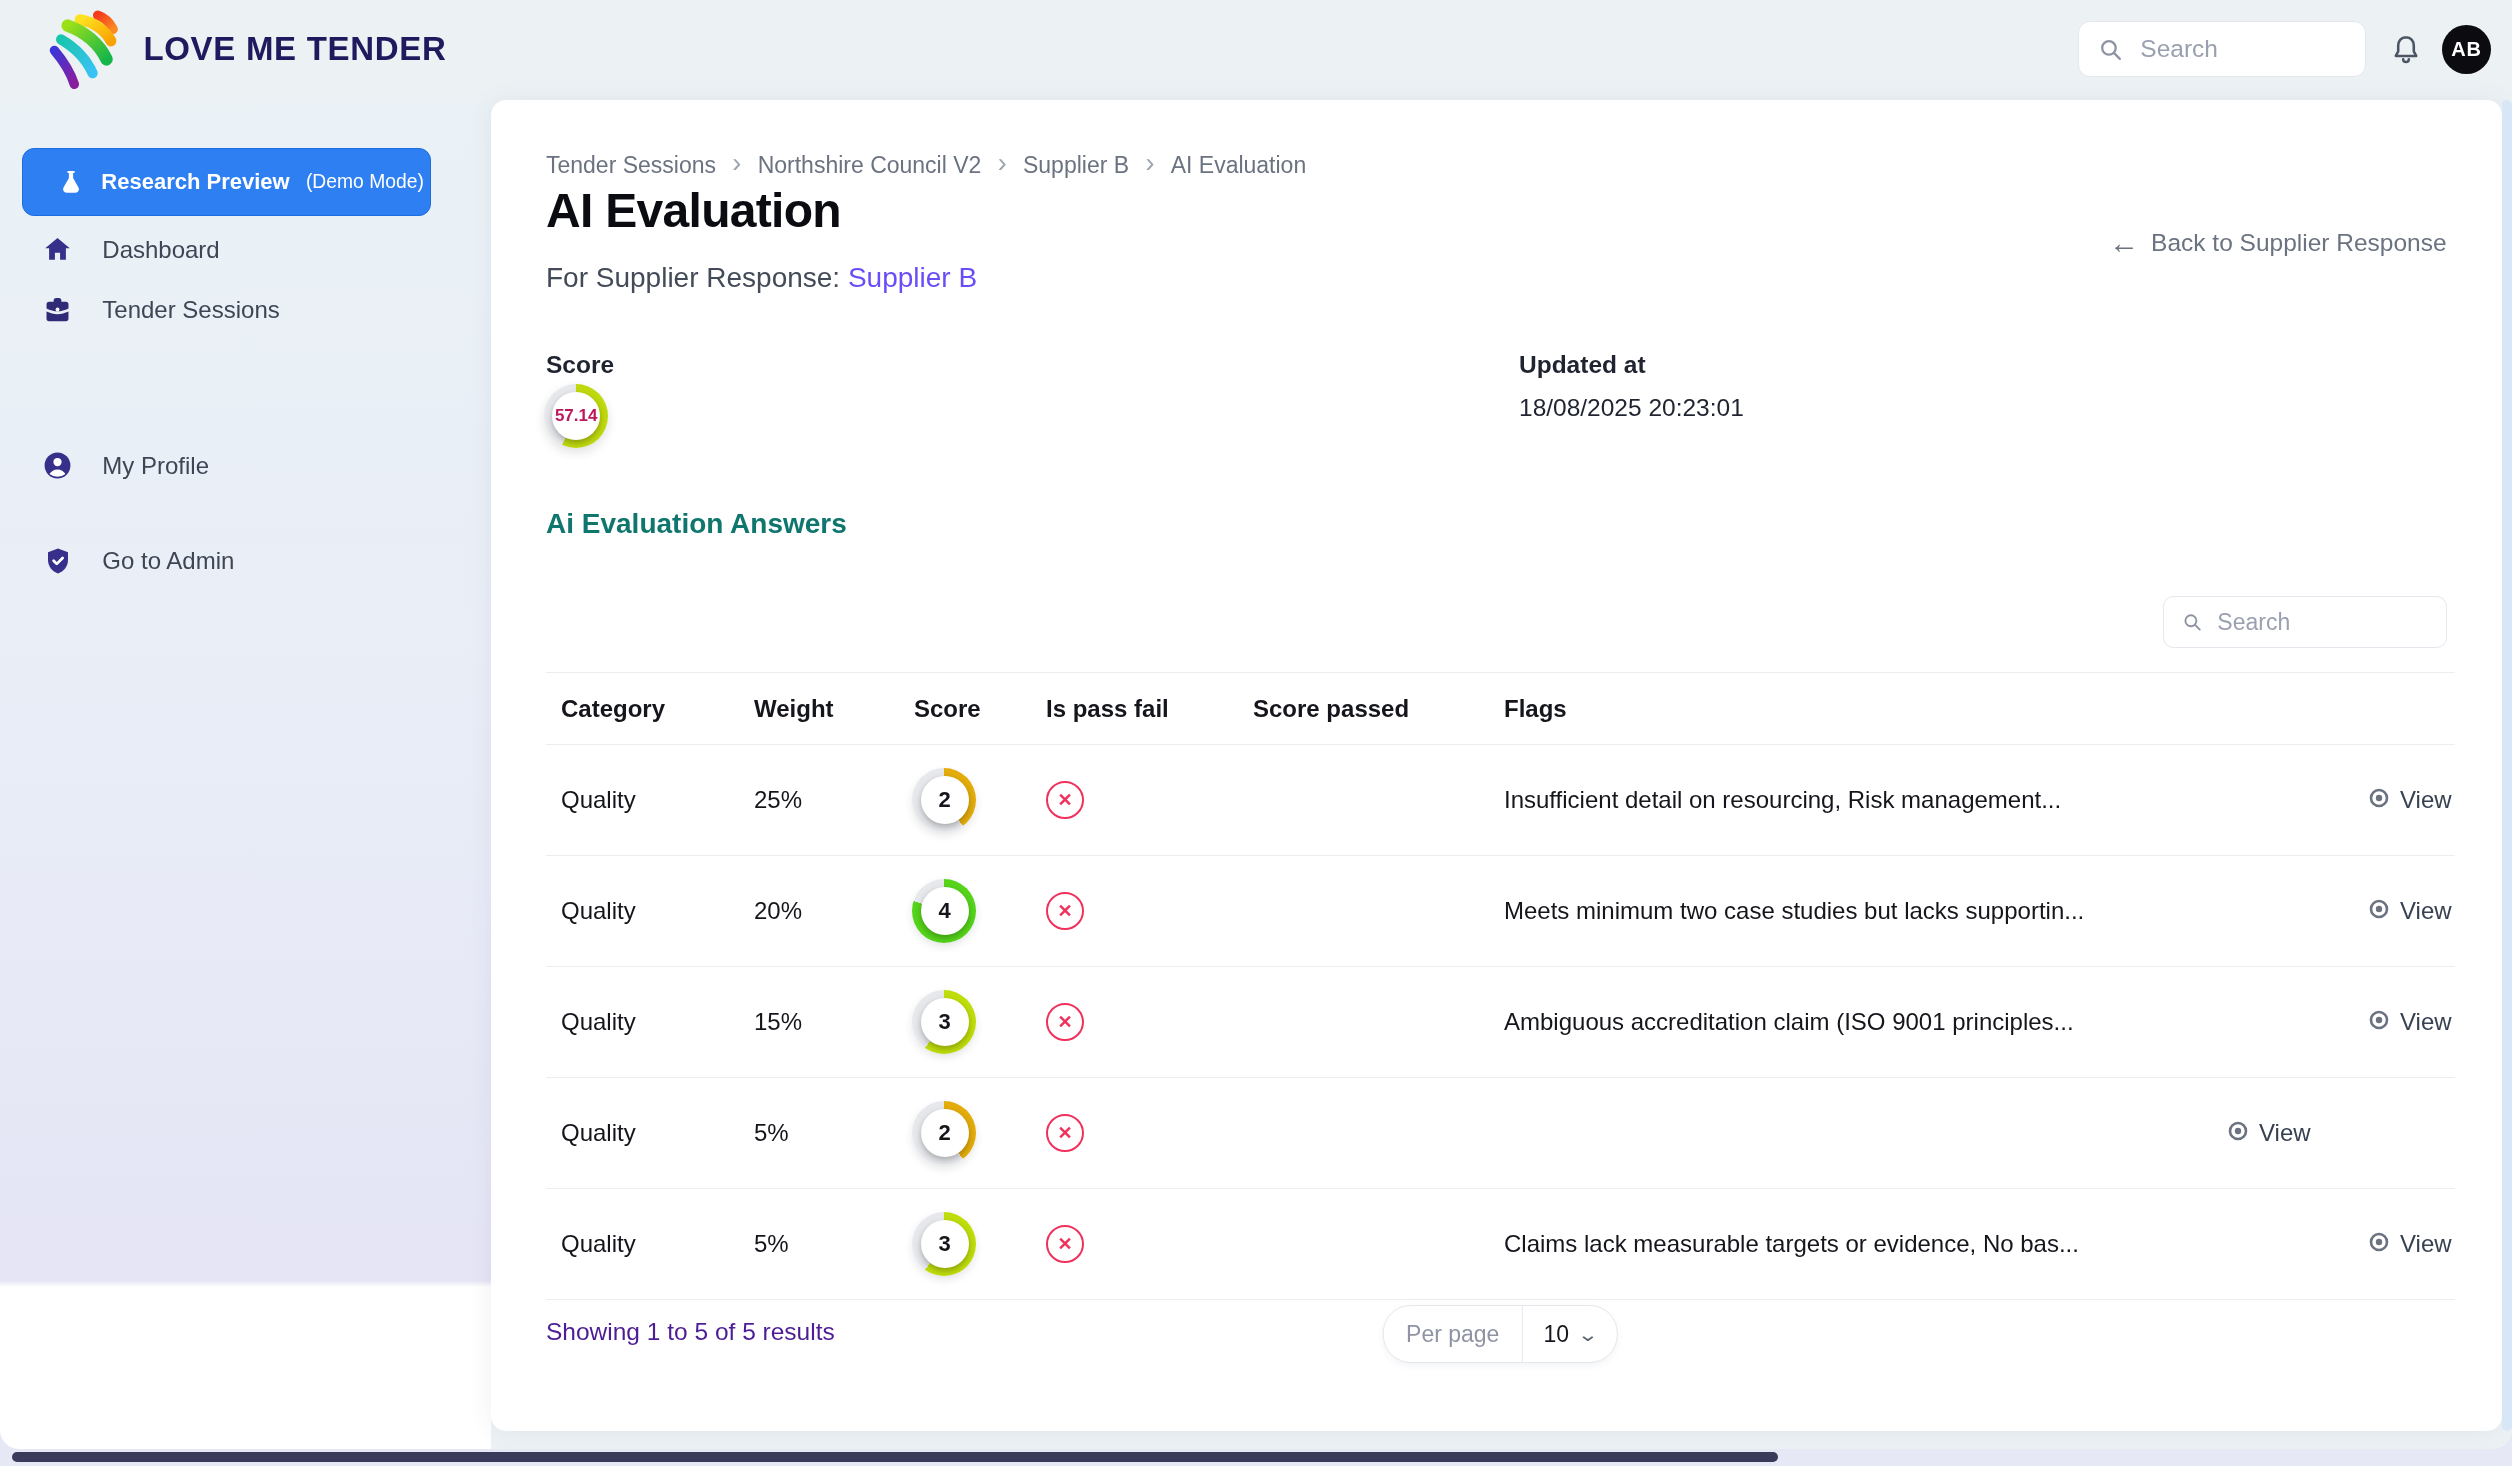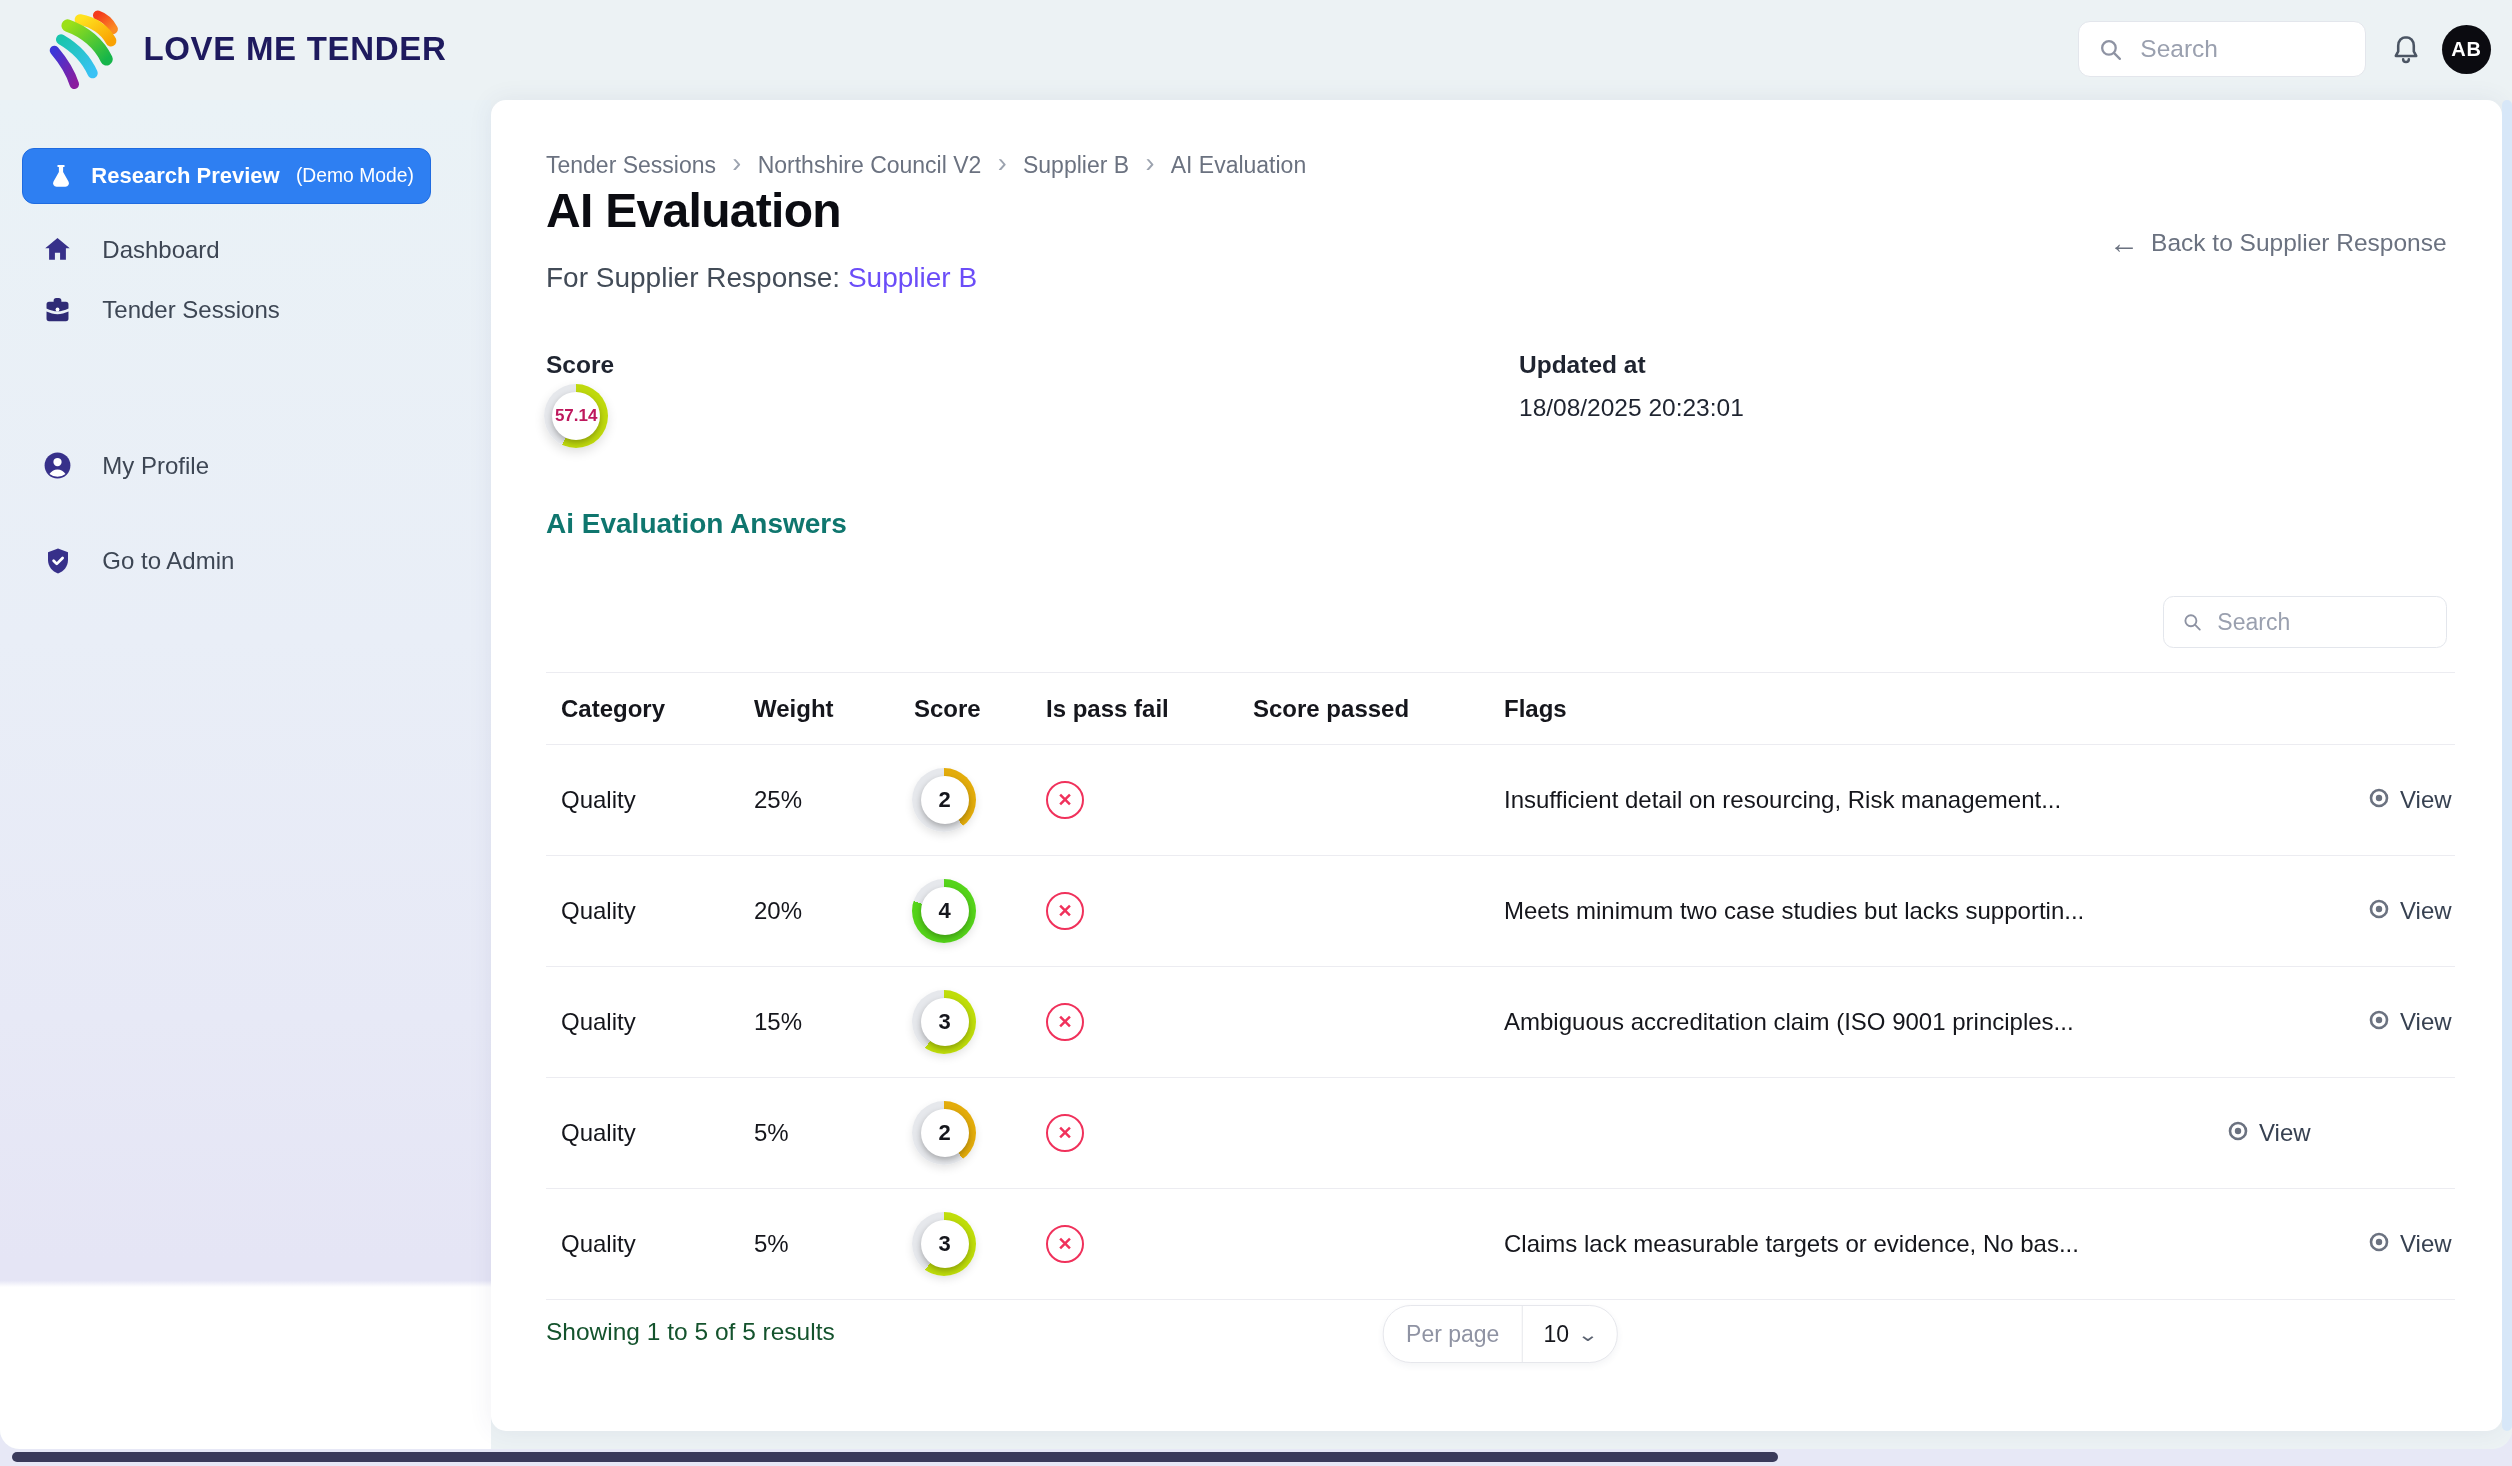--- a/index.html
+++ b/index.html
@@ -33,23 +33,23 @@
     position:absolute;left:2442px;top:25px;width:49px;height:49px;border-radius:50%;
     background:#0B0B10;color:#fff;font-size:20px;font-weight:700;
     display:flex;align-items:center;justify-content:center;letter-spacing:0.7px;
   }
   
   .sidebar{
     position:absolute;left:0;top:100px;width:491px;bottom:0;
     background:linear-gradient(180deg,#EAF2F6 0%,#E9EEF7 40%,#E7E9F6 68%,#E5E5F5 86%,#E5E5F5 87.5%,#FFFFFF 88%,#FFFFFF 100%);
   }
   .demo-btn{
-    position:absolute;left:22px;top:48px;width:409px;height:56px;background:#2E7FF2;
+    position:absolute;left:22px;top:48px;width:409px;height:68px;background:#2E7FF2;
     border:1.5px solid #1F6BE0;border-radius:12px;display:flex;align-items:center;gap:16.3px;
-    padding:0 0 0 24px;box-sizing:border-box;cursor:pointer;
+    padding:0 0 0 34px;box-sizing:border-box;cursor:pointer;
   }
   .demo-btn .lbl{color:#fff;font-size:22px;font-weight:700;}
   .demo-btn .sub{color:#fff;font-size:19.3px;font-weight:400;}
   .nav-item{position:absolute;left:22px;width:409px;height:59px;display:flex;align-items:center;gap:28px;padding-left:19.3px;box-sizing:border-box;cursor:pointer;}
   .nav-item .nav-label{font-size:24px;color:#3D4654;font-weight:500;}
   .nav-item.active{
     background:#fff;border-radius:12px;height:61px;
     box-shadow:0 4.5px 13.4px rgba(50,60,110,0.10);
   }
   .nav-item.active .nav-label{color:#15161C;font-weight:600;}
@@ -117,21 +117,21 @@
     font-size:22px;font-weight:700;color:#15161C;
   }
   .failx{
     display:inline-flex;width:34px;height:34px;border:2.2px solid #F0315B;border-radius:50%;
     align-items:center;justify-content:center;font-size:18px;font-weight:700;color:#F0315B;
   }
   .td.actions{display:flex;justify-content:flex-end;padding-right:3px;}
   .view{display:flex;align-items:flex-start;gap:9px;font-size:24px;color:#374151;cursor:pointer;text-decoration:none;}
   
   .table-footer{position:absolute;left:55px;right:47px;top:1205px;height:59px;}
-  .showing{position:absolute;left:0;top:13.4px;font-size:24.5px;color:#14532d;}
+  .showing{position:absolute;left:0;top:13.4px;font-size:24.5px;color:#4c1d95;}
   .perpage{
     position:absolute;left:50%;transform:translateX(-50%);top:0;height:56px;background:#fff;
     border:1.5px solid #E6E7EC;border-radius:28px;display:flex;align-items:stretch;overflow:hidden;
     box-shadow:0 3px 7.4px rgba(50,60,110,0.06);
   }
   .perpage .pp-label{display:flex;align-items:center;padding:0 22px;font-size:23px;color:#8F93A3;border-right:1.5px solid #E6E7EC;}
   .perpage .pp-value{display:flex;align-items:center;gap:10.4px;padding:0 21px;font-size:23px;color:#15161C;cursor:pointer;}
   .chev{font-size:19.3px;color:#5B6270;transform:scaleX(1.35);}
 </style>
 </head>

